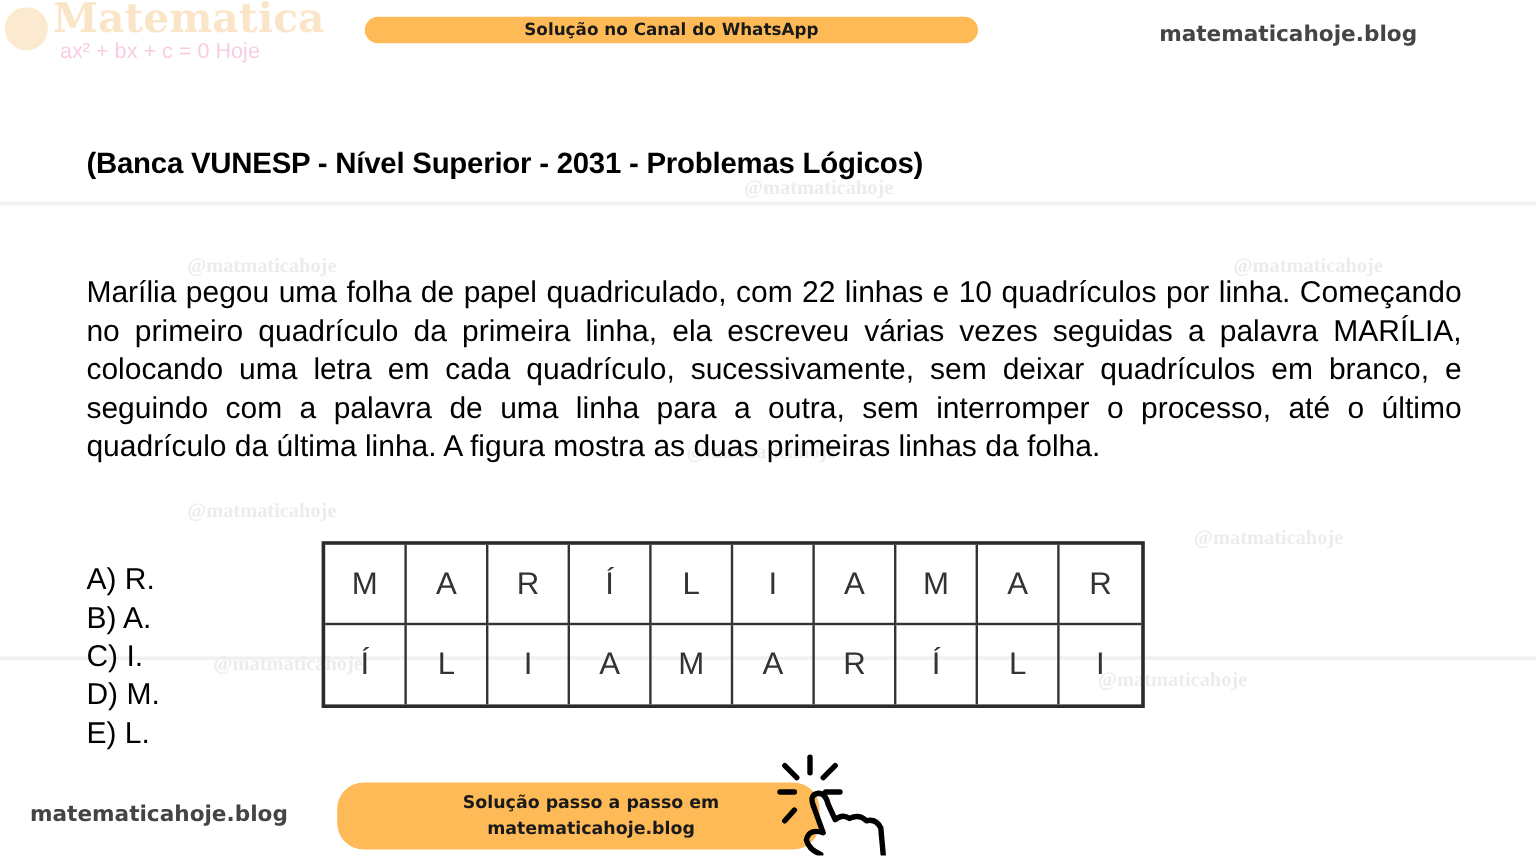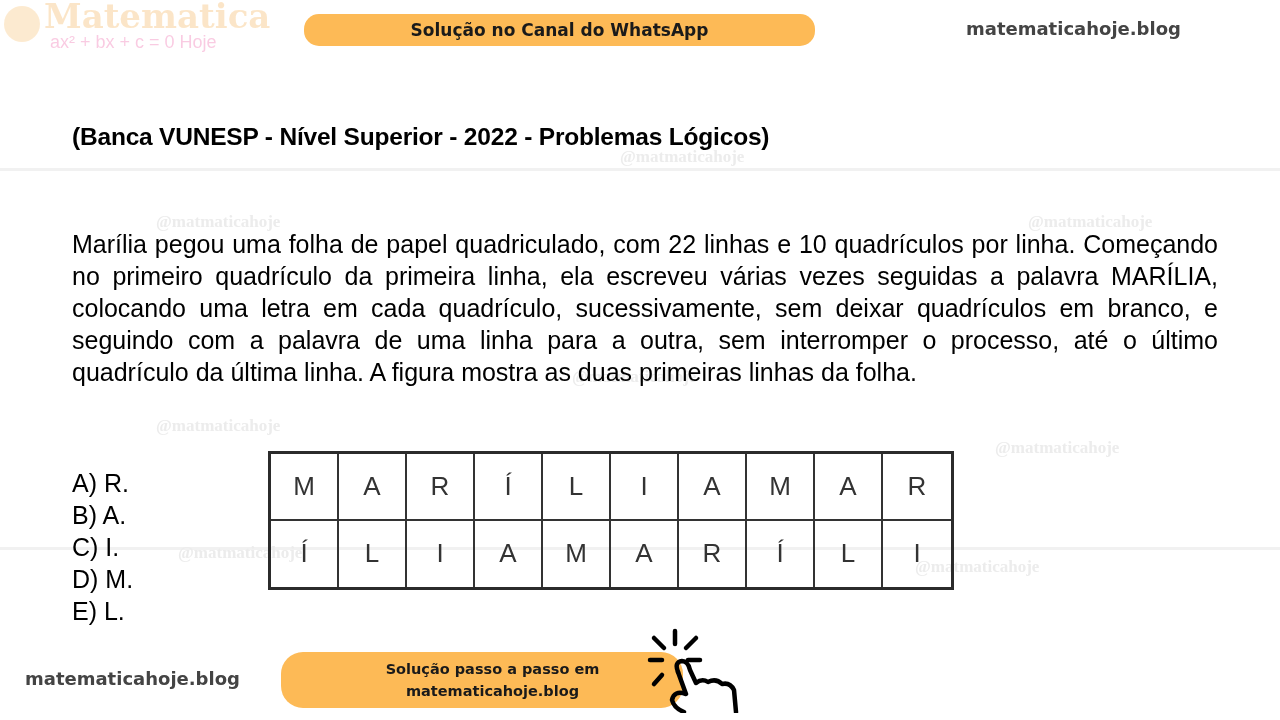--- a/index.html
+++ b/index.html
@@ -6,21 +6,21 @@
   html, body { width: 1280px; height: 720px; overflow: hidden; background: #ffffff; }
   body { position: relative; font-family: "Liberation Sans", sans-serif; color: #000; }
 
   .hline { position: absolute; left: 0; width: 1280px; height: 3px; background: #f1f1f1; }
 
   .logo-wm { position: absolute; left: 2px; top: 0; width: 260px; height: 48px; opacity: 0.28; }
   .logo-wm .badge { position: absolute; left: 2px; top: 6px; width: 36px; height: 36px; border-radius: 50%; background: #f7b65a; }
   .logo-wm .word { position: absolute; left: 42px; top: -4px; font-family: "DejaVu Serif", serif; font-weight: bold; font-size: 34px; color: #f4a63c; letter-spacing: 0px; }
   .logo-wm .sub { position: absolute; left: 48px; top: 32px; font-family: Liberation Sans, sans-serif; font-size: 18px; color: #ec4899; }
 
-  .top-pill { position: absolute; left: 304px; top: 14px; width: 511px; height: 32px; border-radius: 15px; background: #fdba56; display: flex; align-items: center; justify-content: center; font-family: "DejaVu Sans", sans-serif; font-weight: bold; font-size: 17px; color: #1a1a1a; }
+  .top-pill { position: absolute; left: 304px; top: 14px; width: 511px; height: 22px; border-radius: 15px; background: #fdba56; display: flex; align-items: center; justify-content: center; font-family: "DejaVu Sans", sans-serif; font-weight: bold; font-size: 14px; color: #1a1a1a; }
   .blog-top { position: absolute; left: 966px; top: 18px; font-family: "DejaVu Sans", sans-serif; font-weight: bold; font-size: 18px; color: #444; }
   .blog-bottom { position: absolute; left: 25px; top: 668px; font-family: "DejaVu Sans", sans-serif; font-weight: bold; font-size: 18px; color: #444; }
 
   .title { position: absolute; left: 72px; top: 123px; font-weight: bold; font-size: 24.5px; letter-spacing: -0.2px; white-space: nowrap; }
 
   .body-text { position: absolute; left: 72px; top: 184px; width: 1146px; font-size: 25px; line-height: 32px; text-align: justify; }
   .body-text p { text-align: justify; }
   .body-text p.last { text-align-last: left; margin-top: 44px; }
 
   .options { position: absolute; left: 72px; top: 467px; font-size: 25px; line-height: 32px; }
@@ -52,21 +52,21 @@
 
 <div class="logo-wm">
   <div class="badge"></div>
   <div class="word">Matematica</div>
   <div class="sub">ax² + bx + c = 0 Hoje</div>
 </div>
 
 <div class="top-pill">Solução no Canal do WhatsApp</div>
 <div class="blog-top">matematicahoje.blog</div>
 
-<div class="title">(Banca VUNESP - Nível Superior - 2022 - Problemas Lógicos)</div>
+<div class="title">(Banca VUNESP - Nível Superior - 2031 - Problemas Lógicos)</div>
 
 <div class="body-text">
   <p class="last">Marília pegou uma folha de papel quadriculado, com 22 linhas e 10 quadrículos por linha. Começando no primeiro quadrículo da primeira linha, ela escreveu várias vezes seguidas a palavra MARÍLIA, colocando uma letra em cada quadrículo, sucessivamente, sem deixar quadrículos em branco, e seguindo com a palavra de uma linha para a outra, sem interromper o processo, até o último quadrículo da última linha. A figura mostra as duas primeiras linhas da folha.</p>
 </div>
 
 <div class="options">
   <div>A) R.</div>
   <div>B) A.</div>
   <div>C) I.</div>
   <div>D) M.</div>

